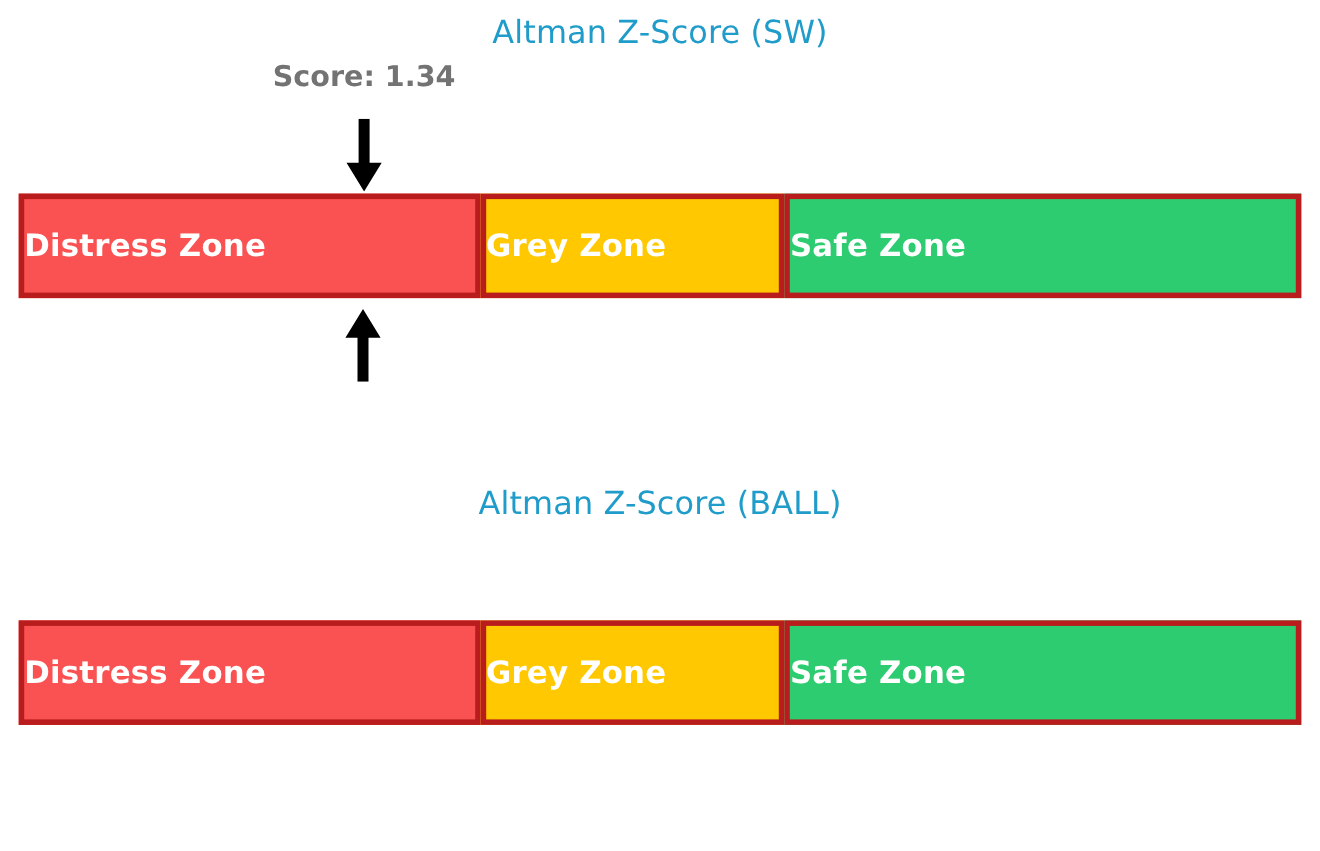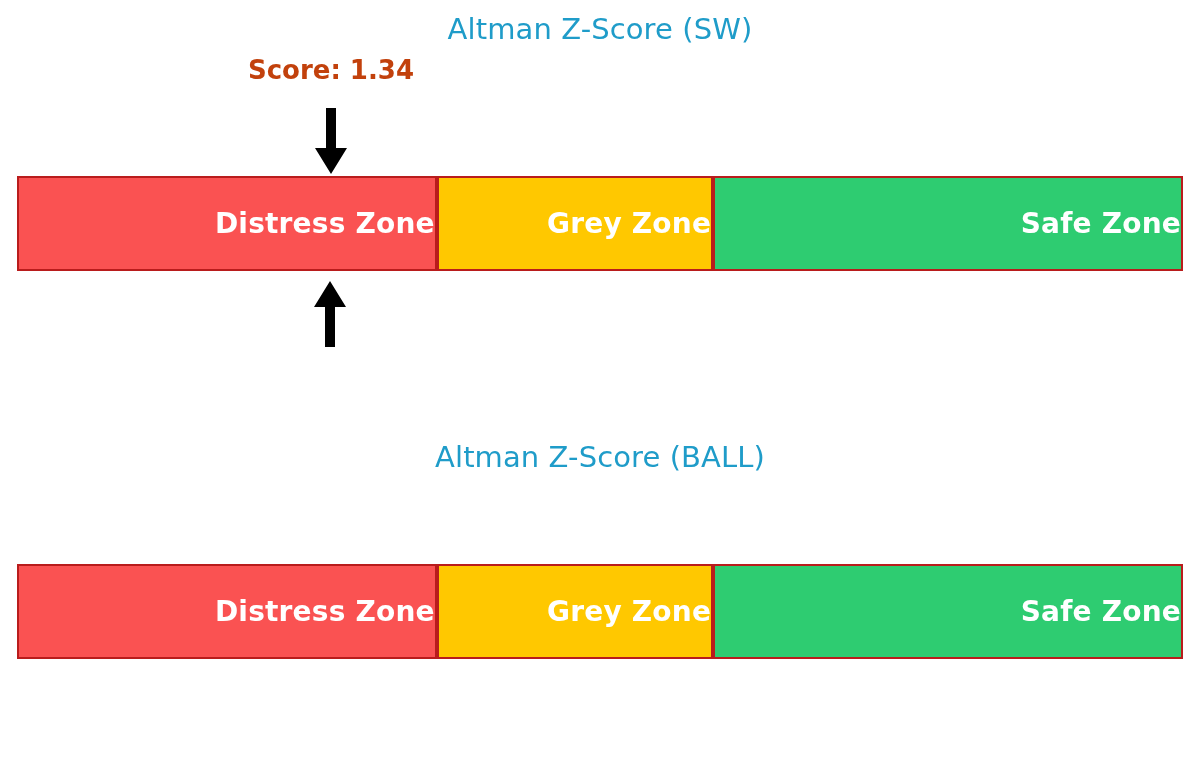--- a/index.html
+++ b/index.html
@@ -32,21 +32,21 @@
     font-size: 29px;
     font-weight: 400;
     letter-spacing: 0.1px;
     white-space: nowrap;
   }
   #chart-1 .chart-title { top: 12px; }
   #chart-2 .chart-title { top: 13px; margin-top: 40px; }
 
   .score-label {
     position: absolute;
-    color: #c2410c;
+    color: #737373;
     font-size: 26px;
     font-weight: bold;
     white-space: nowrap;
     transform: translateX(-50%);
   }
   #chart-1 .score-label { top: 55px; left: 331px; }
 
   
   .zone-bar {
     position: absolute;
@@ -54,23 +54,23 @@
     width: 1166px;
     display: flex;
     align-items: stretch;
   }
   #chart-1 .zone-bar { top: 176px; height: 95px; }
   #chart-2 .zone-bar { top: 177px; height: 95px; }
 
   .zone {
     display: flex;
     align-items: center;
-    justify-content: flex-end;
+    justify-content: flex-start;
     box-sizing: border-box;
-    border: 2px solid #b91c1c;
+    border: 5px solid #b91c1c;
   }
   .zone-label {
     color: #ffffff;
     font-size: 28px;
     font-weight: bold;
     letter-spacing: 0.2px;
     white-space: nowrap;
   }
 
   

